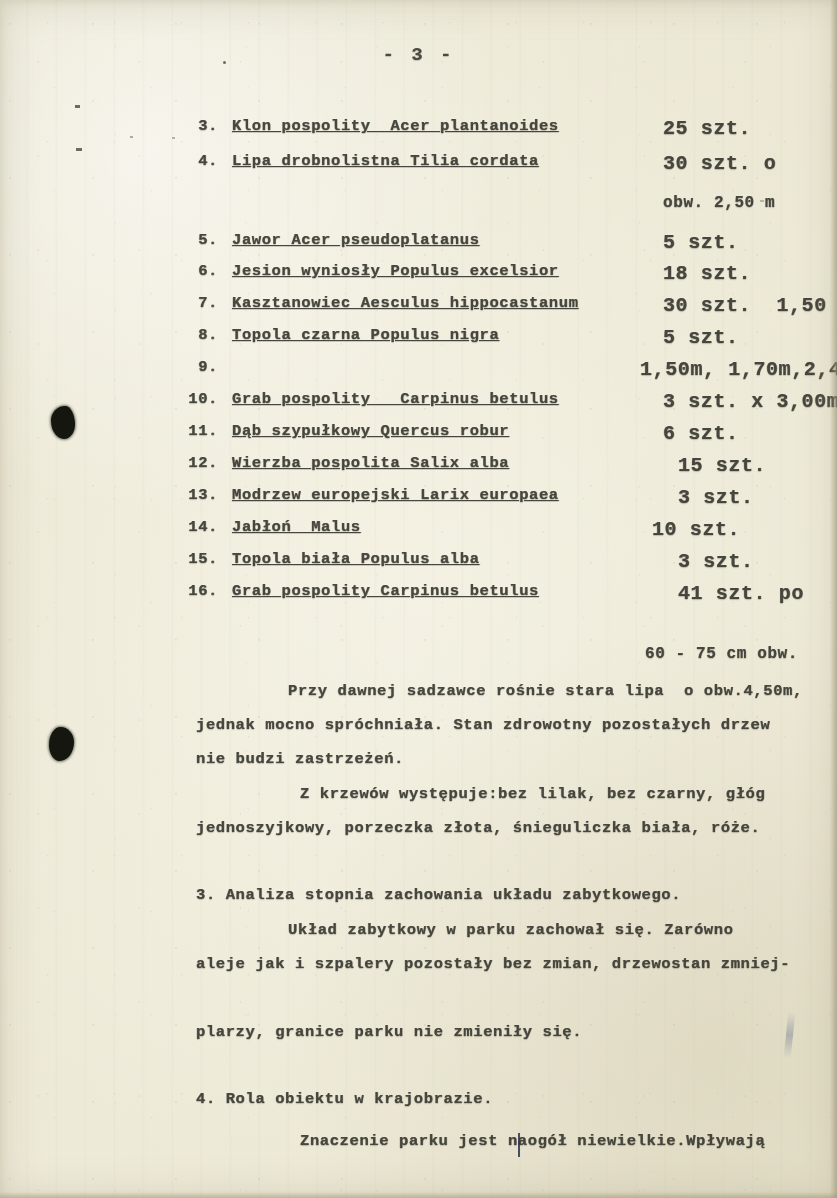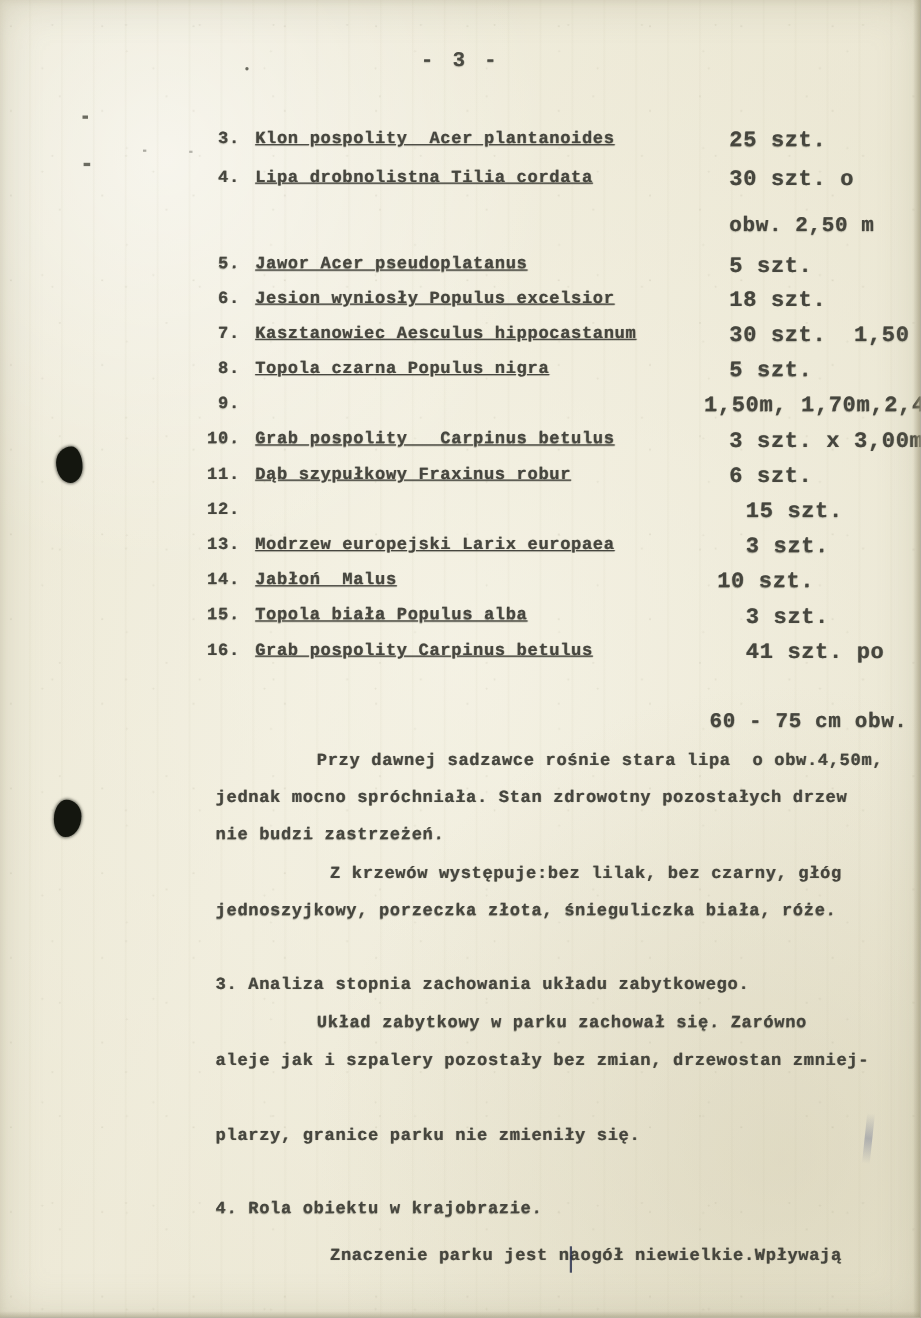--- a/index.html
+++ b/index.html
@@ -126,21 +126,21 @@
     text-decoration: underline;
   }
   .row .qty {
     position: absolute;
     left: 663px;
     font-size: 20px;
   }
   .contline {
     position: absolute;
     left: 663px;
-    font-size: 19px;
+    font-size: 16px;
   }
   .contline.wide { left: 645px; }
 
   
   .pline { position: absolute; left: 196px; font-size: 15.5px; }
   .pline.ind { left: 288px; }
   .pline.ind2 { left: 300px; }
   .heading { position: absolute; left: 196px; font-size: 15.5px; }
 
   
@@ -246,26 +246,27 @@
   </div>
 
   <div class="row" style="top:390px">
     <span class="tw num">10.</span>
     <span class="tw name">Grab pospolity   Carpinus betulus</span>
     <span class="tw qty">3 szt. x 3,00m</span>
   </div>
 
   <div class="row" style="top:422px">
     <span class="tw num">11.</span>
-    <span class="tw name">Dąb szypułkowy Fraxinus robur</span>
+    <span class="tw name">Dąb szypułkowy Quercus robur</span>
     <span class="tw qty">6 szt.</span>
   </div>
 
   <div class="row" style="top:454px">
     <span class="tw num">12.</span>
+    <span class="tw name">Wierzba pospolita Salix alba</span>
     <span class="tw qty" style="left:678px">15 szt.</span>
   </div>
 
   <div class="row" style="top:486px">
     <span class="tw num">13.</span>
     <span class="tw name">Modrzew europejski Larix europaea</span>
     <span class="tw qty" style="left:678px">3 szt.</span>
   </div>
 
   <div class="row" style="top:518px">

